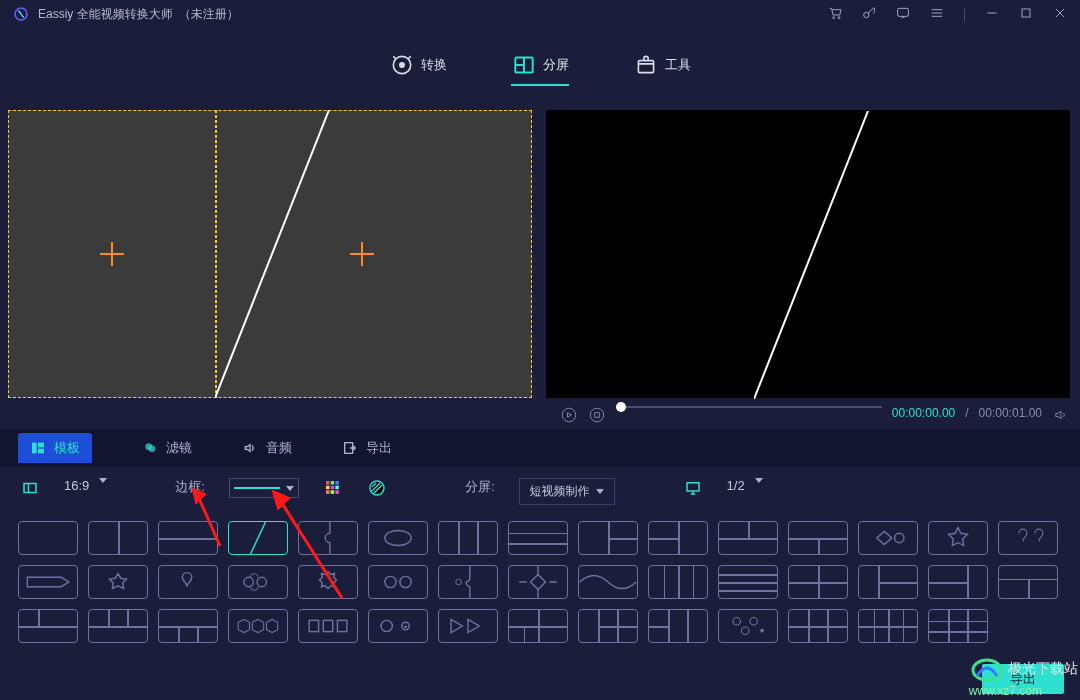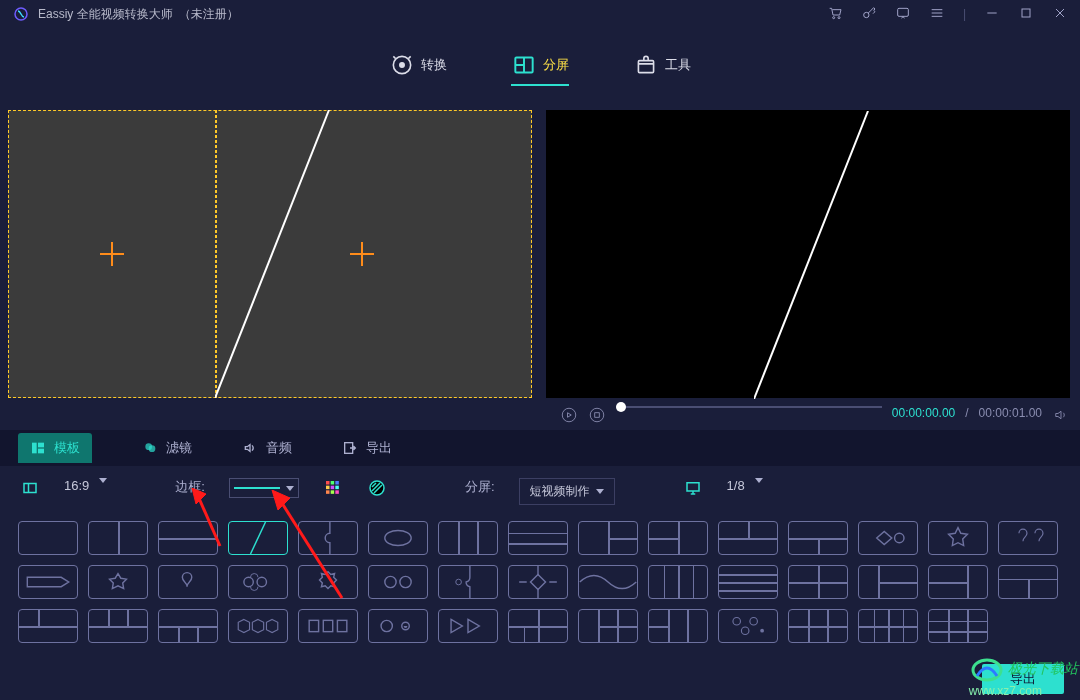--- a/index.html
+++ b/index.html
@@ -34,21 +34,21 @@
   justify-content: center;
   gap: 64px;
   align-items: center;
 }
 .nav-item {
   display: flex; flex-direction: row; align-items: center;
   gap: 6px; cursor: pointer;
   color: #dcdde9;
   font-size: 13px;
 }
-.nav-item.active { color: #fde047; border-bottom: 2px solid #2de0cf; padding-bottom: 6px; margin-bottom: -8px; justify-content: center; }
+.nav-item.active { color: #e5e5e5; border-bottom: 2px solid #2de0cf; padding-bottom: 6px; margin-bottom: -8px; justify-content: center; }
 .nav-item svg { width: 26px; height: 26px; }
 .nav-item.active svg { stroke: #2de0cf; }
 
 .preview-area {
   display: flex;
   gap: 14px;
   padding: 8px 8px 4px 8px;
 }
 .panel-left, .panel-right {
   position: relative;
@@ -96,21 +96,21 @@
 .sub-tabs {
   display: flex;
   gap: 50px;
   padding: 0 18px;
   height: 36px;
   align-items: center;
   background: #12152e;
   font-size: 13px;
 }
 .sub-tab { display: flex; align-items: center; gap: 8px; cursor: pointer; color: #adb0d0; }
-.sub-tab.active { color: #2de0cf; background: #0f766e; padding: 6px 12px; border-radius: 3px 3px 0 0; }
+.sub-tab.active { color: #2de0cf; background: #1d4ed8; padding: 6px 12px; border-radius: 3px 3px 0 0; }
 .sub-tab svg { width: 16px; height: 16px; }
 
 .controls-row {
   display: flex;
   align-items: flex-start;
   gap: 24px;
   padding: 12px 20px;
   font-size: 13px;
 }
 .controls-row .label { color: #adb0d0; }
@@ -166,21 +166,21 @@
   font-size: 13px;
   border-radius: 2px;
   cursor: pointer;
 }
 .watermark {
   position: absolute;
   right: 2px; bottom: 2px;
   font-size: 12px;
   color: #2de0cf;
 }
-.watermark .title { color: #22c55e; font-size: 14px; font-style: italic; }
+.watermark .title { color: #e5e5e5; font-size: 14px; }
 </style>
 </head>
 <body>
 
 <div class="title-bar">
   <span class="logo">
     <svg viewBox="0 0 24 24" fill="none" stroke="#4a9eff" stroke-width="2">
         <circle cx="12" cy="12" r="8" stroke="#6e5cff"></circle>
         <path d="M8 8c4 0 4 8 8 8" stroke="#3dd9ff"></path>
       </svg>
@@ -358,21 +358,21 @@
       <span>短视频制作</span>
     </div>
 
   <span style="flex:0 0 20px"></span>
   <span class="icon-btn">
     <svg viewBox="0 0 24 24" width="18" height="18" fill="none" stroke="#2de0cf" stroke-width="2">
         <rect x="4" y="5" width="16" height="11"></rect>
         <path d="M9 20h6M12 16v4"></path>
       </svg>
   </span>
-  <span>1/8</span>
+  <span>1/2</span>
   <span style="border-left:4px solid transparent;border-right:4px solid transparent;border-top:5px solid #adb0d0;margin-left:-14px"></span>
 </div>
 
 <div class="template-grid">
 
   <div class="tpl"></div>
   <div class="tpl">
       <div class="inner-line" style="left:50%;top:0;width:1.5px;height:100%"></div>
     </div>
   <div class="tpl">

